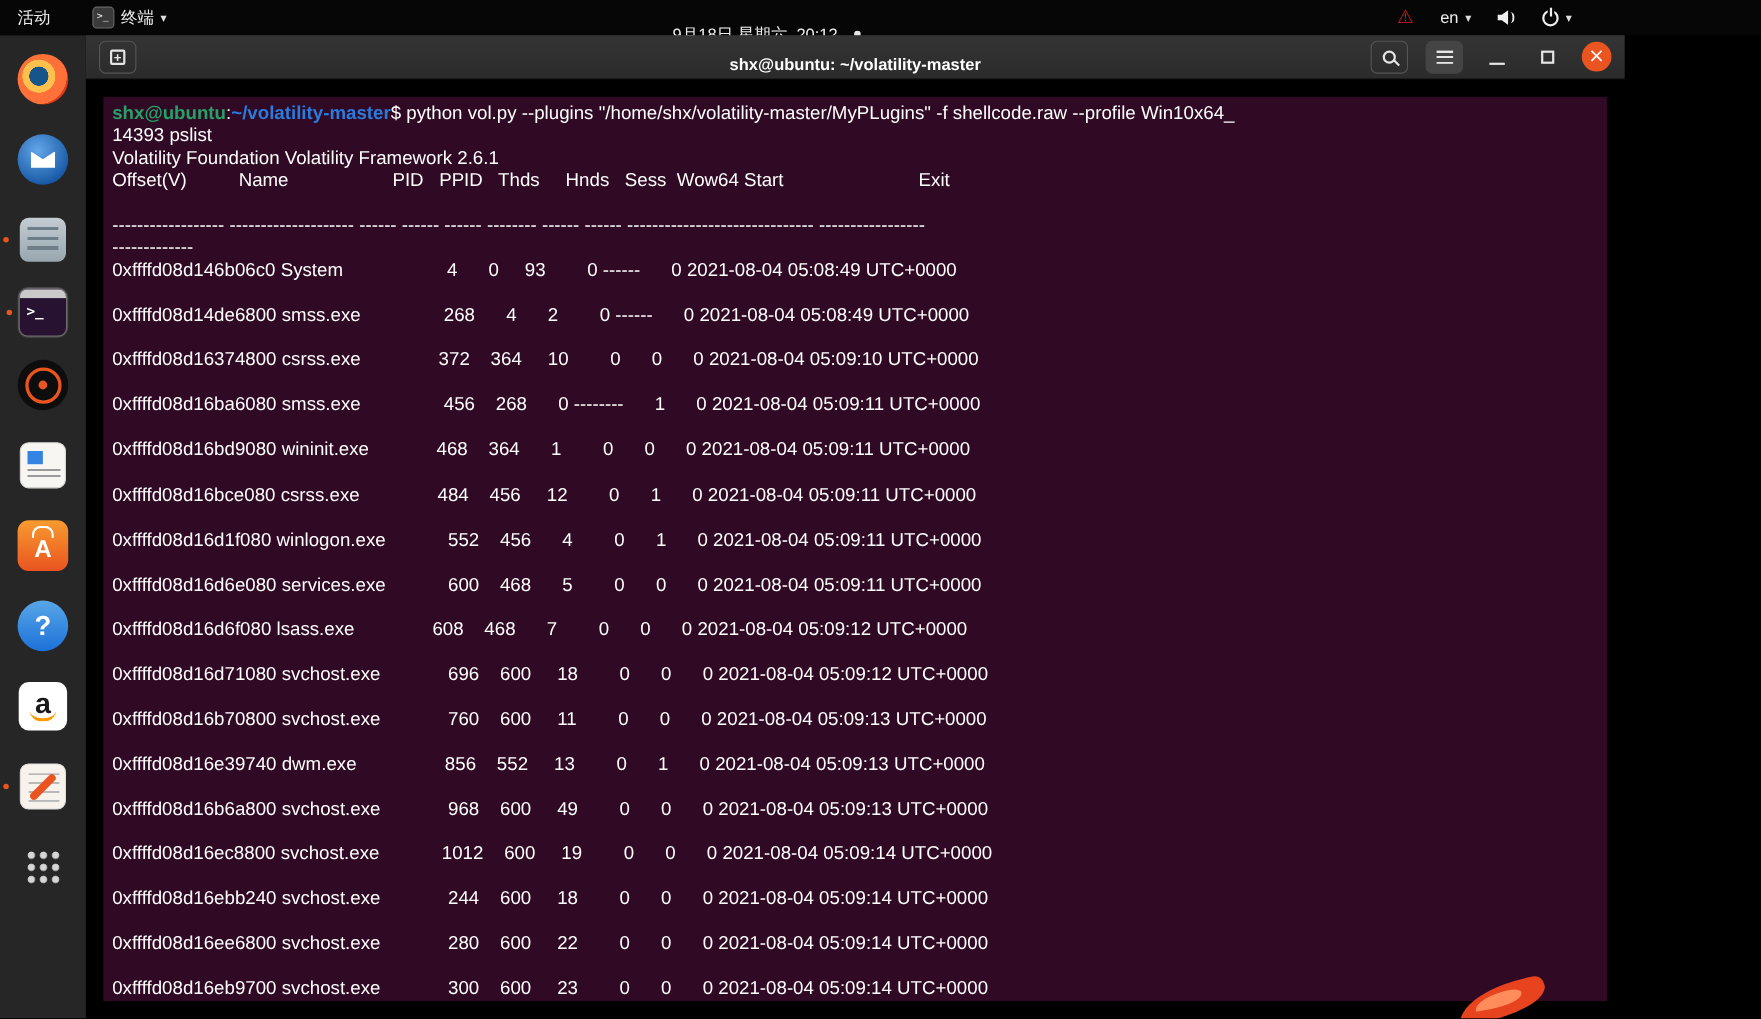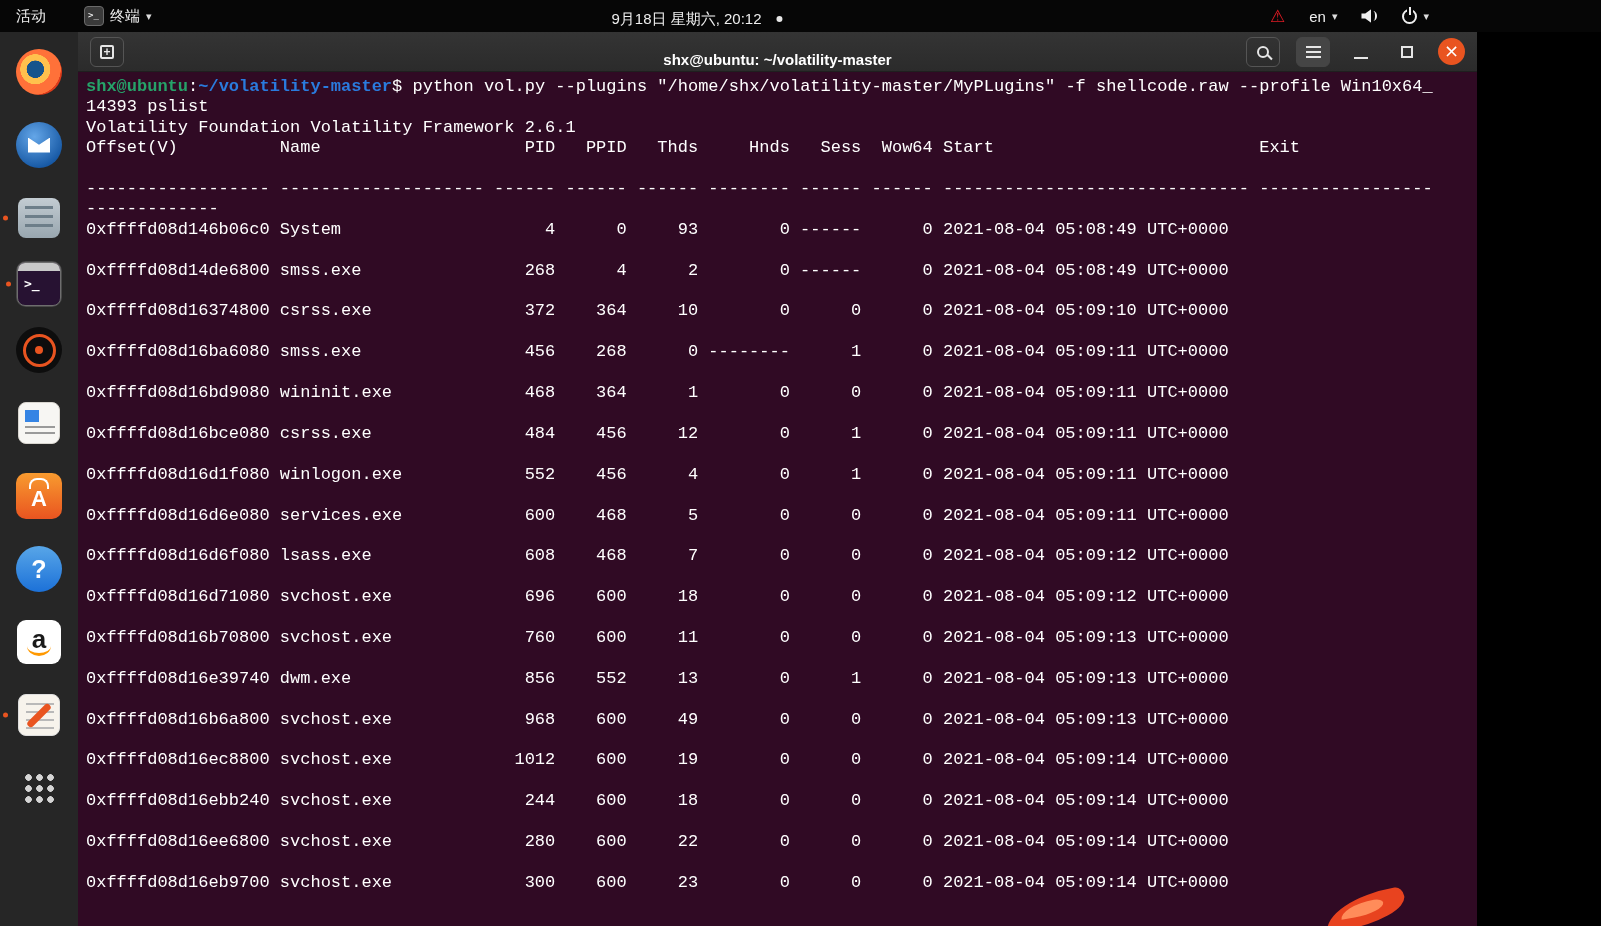--- a/index.html
+++ b/index.html
@@ -9,21 +9,21 @@
 
   
   .topbar { position:relative; height:32px; background:#060606; color:#eee; font-size:15px;
             display:flex; align-items:flex-end; }
   .tb-left { display:flex; align-items:center; gap:26px; padding-left:10px; }
   .tb-item { display:flex; align-items:center; gap:6px; height:32px; padding:0 6px; cursor:default; }
   .caret { font-family:"DejaVu Sans",sans-serif; font-size:11px; color:#ddd; }
   .mini-term { width:20px; height:20px; background:#3a3a3a; border:1px solid #6a6a6a; border-radius:4px;
                display:flex; align-items:flex-start; justify-content:flex-start; }
   .mini-term-glyph { font-family:"DejaVu Sans Mono",monospace; font-size:9px; color:#fff; padding:3px 0 0 3px; }
-  .tb-center { position:absolute; left:697px; transform:translateX(-50%); top:0; height:38px;
+  .tb-center { position:absolute; left:697px; transform:translateX(-50%); top:12px; height:38px;
                display:flex; align-items:center; }
   .clock-dot { width:6px; height:6px; border-radius:50%; background:#e6e6e6; margin-left:9px; display:inline-block; }
   .tb-right { position:absolute; right:166px; top:0; height:32px; display:flex; align-items:center; gap:18px; }
   .warn { color:#e01b24; font-family:"DejaVu Sans",sans-serif; font-size:17px; }
   .speaker { width:17px; height:14px; display:inline-block; position:relative; }
   .speaker::before { content:""; position:absolute; left:0; top:0; width:10px; height:14px; background:#efefef;
                      clip-path:polygon(0 32%,38% 32%,100% 0,100% 100%,38% 68%,0 68%); }
   .speaker::after { content:""; position:absolute; right:1px; top:2px; width:6px; height:10px;
                     border-right:2px solid #efefef; border-radius:0 50% 50% 0; }
   .power { width:15px; height:15px; border:2px solid #efefef; border-radius:50%; position:relative; display:inline-block; }
@@ -108,22 +108,22 @@
   .mag { width:12px; height:12px; border:2px solid #e6e6e6; border-radius:50%; position:relative; display:block; }
   .mag::after { content:""; position:absolute; width:7px; height:2px; background:#e6e6e6;
                 transform:rotate(45deg); right:-6px; bottom:-2px; }
   .burger { width:15px; height:12px; display:block;
     background:linear-gradient(#e6e6e6 0 2px, transparent 2px 5px, #e6e6e6 5px 7px, transparent 7px 10px, #e6e6e6 10px 12px); }
   .min-bar { width:14px; height:2px; background:#e6e6e6; display:block; margin-top:12px; }
   .restore-box { width:12px; height:12px; border:2px solid #e6e6e6; display:block; }
   .winctl.close { width:27px; height:27px; border-radius:50%; background:#e95420; }
   .close-x { color:#fff; font-size:18px; line-height:1; margin-top:-2px; font-family:"DejaVu Sans",sans-serif; }
 
-  .term-text { flex:1; background:#300a24; color:#fff; margin:0; padding:5px 8px; overflow:hidden;
-               font-family:Liberation Mono, monospace; font-size:17px; line-height:20.4px; white-space:pre; }
+  .term-text { flex:1; background:#300a24; color:#fff; margin:16px; padding:5px 8px; overflow:hidden;
+               font-family:Liberation Sans, sans-serif; font-size:17px; line-height:20.4px; white-space:pre; }
   .seg-user { color:#26a269; font-weight:bold; }
   .seg-path { color:#2a7bde; font-weight:bold; }
 
   
   .watermark { position:absolute; left:1324px; top:893px; width:82px; height:33px; }
   .watermark::before { content:""; position:absolute; inset:0; background:#e8431f;
     border-radius:90% 10% 80% 20% / 100% 30% 70% 0; transform:rotate(-10deg); }
   .watermark::after { content:""; position:absolute; left:16px; top:9px; width:44px; height:14px;
     background:#ff8c5a; border-radius:80% 20% 70% 30% / 100% 30% 70% 0; transform:rotate(-10deg); }
 </style>

